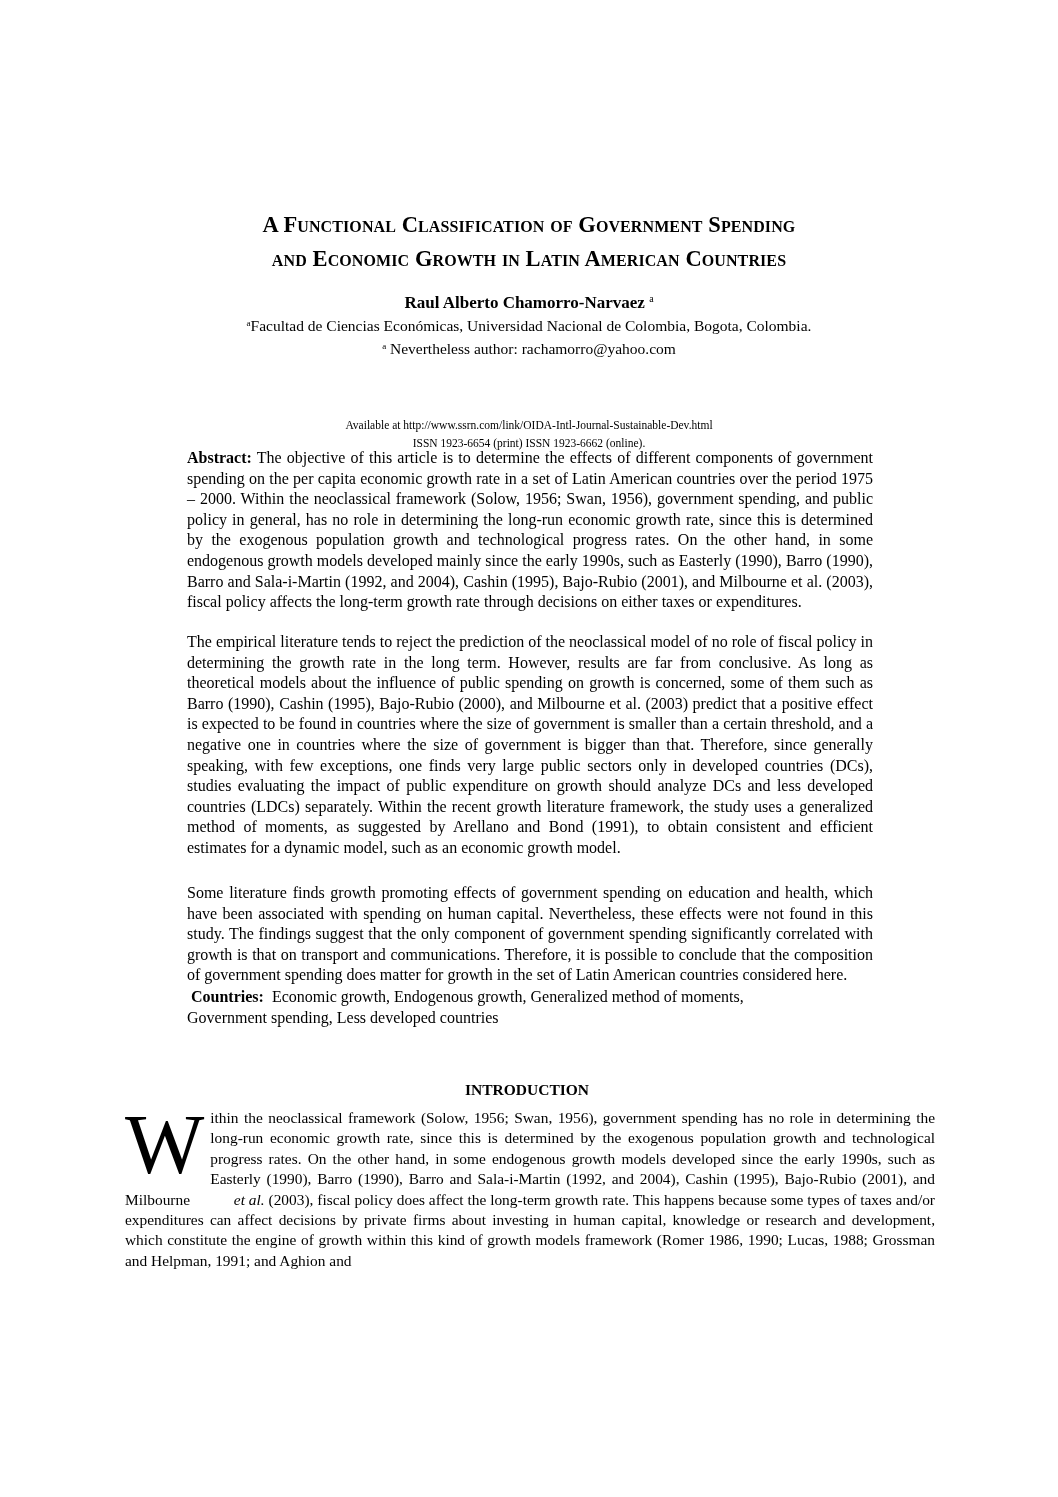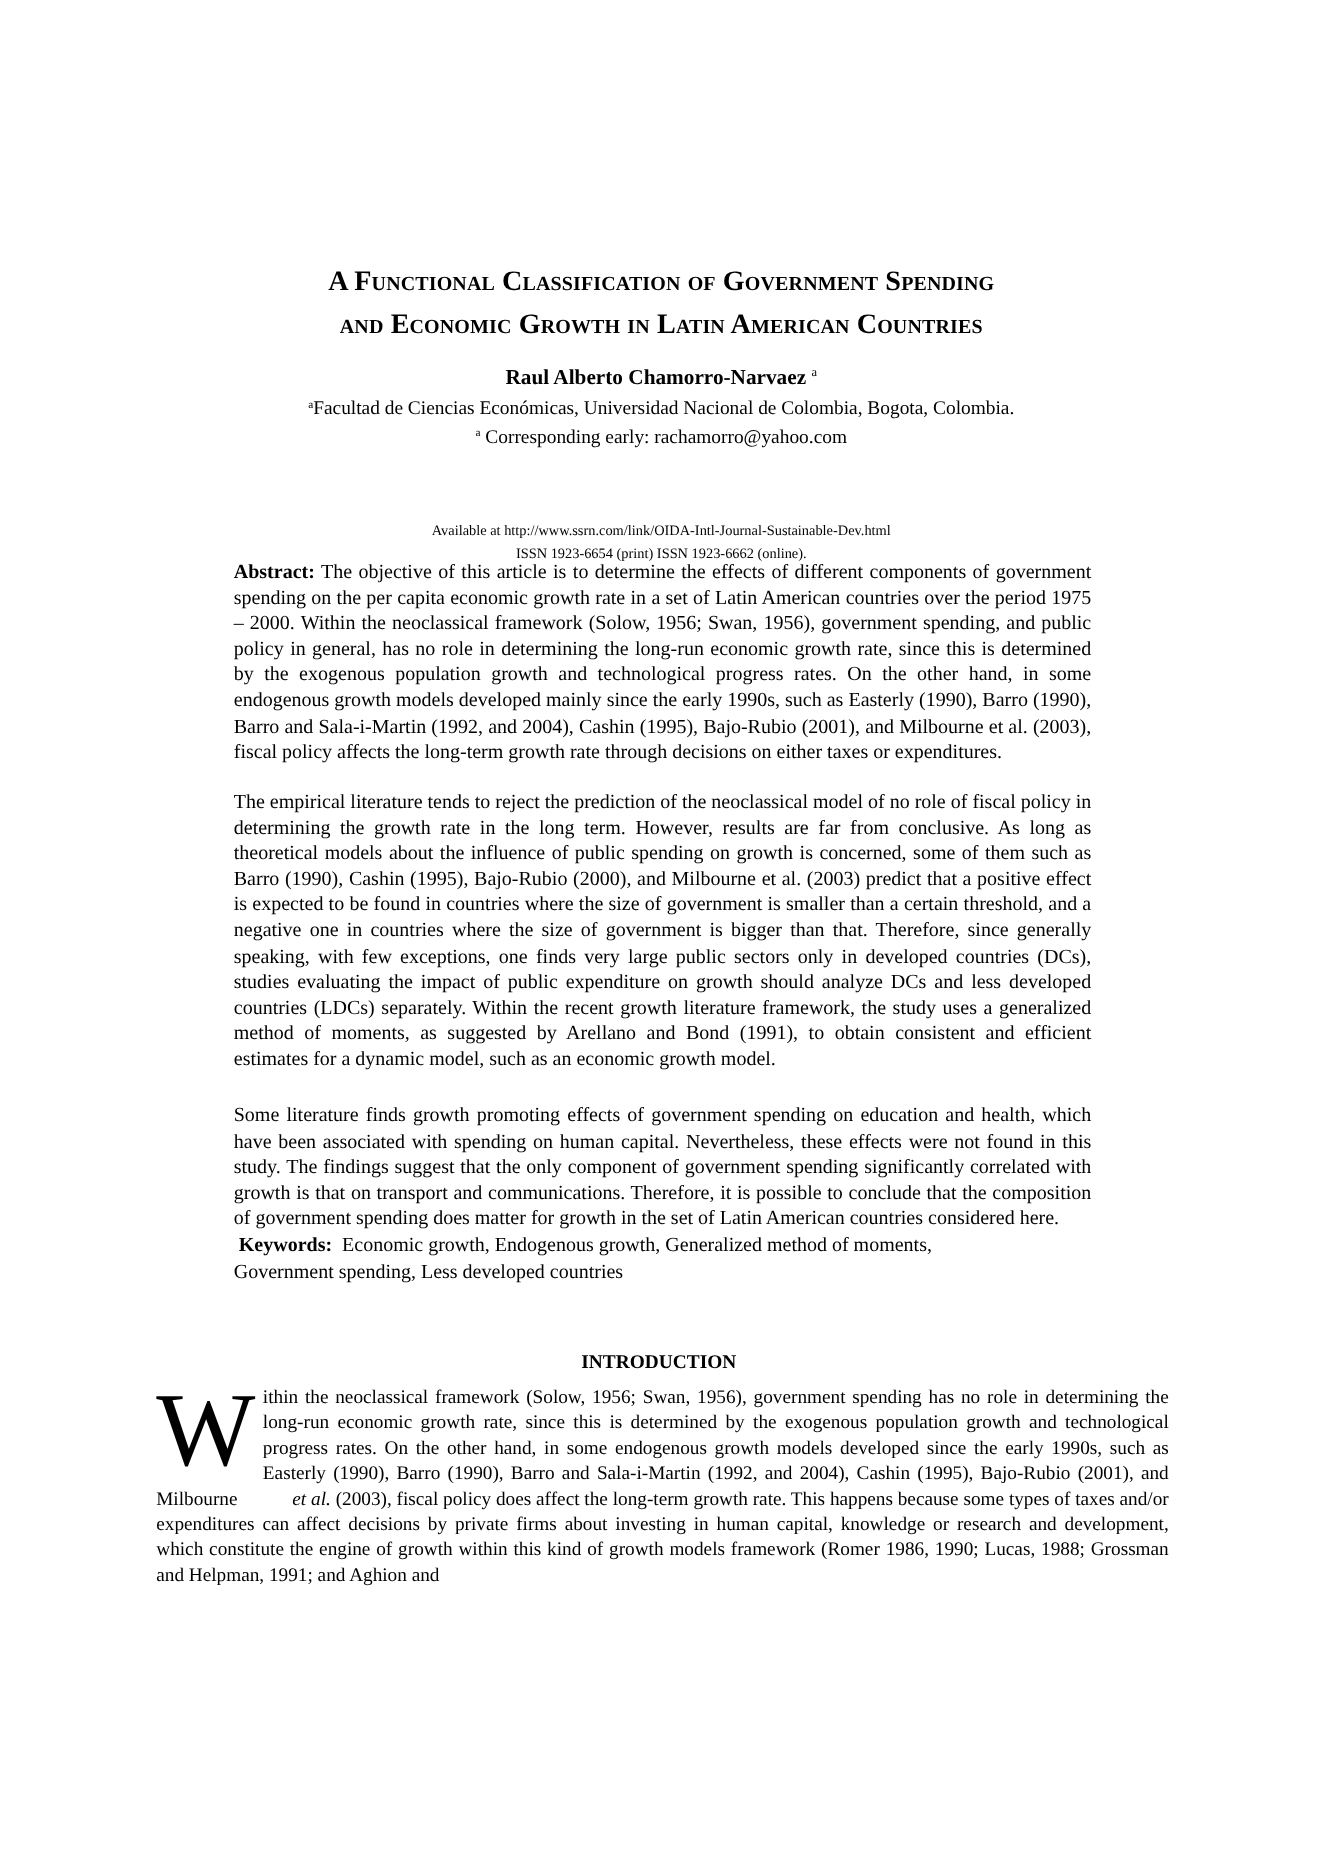--- a/index.html
+++ b/index.html
@@ -38,39 +38,39 @@
 </div>
 
 <div class="author">
   <span>Raul Alberto Chamorro-Narvaez</span>
   <span class="sup">a</span>
 </div>
 <div class="affil">
   <span class="sup2">a</span><span>Facultad de Ciencias Económicas, Universidad Nacional de Colombia, Bogota, Colombia.</span>
 </div>
 <div class="corr">
-  <span class="sup2">a</span> <span>Corresponding early: rachamorro@yahoo.com</span>
+  <span class="sup2">a</span> <span>Nevertheless author: rachamorro@yahoo.com</span>
 </div>
 
 <div class="pubinfo">
   <div>Available at http://www.ssrn.com/link/OIDA-Intl-Journal-Sustainable-Dev.html</div>
   <div>ISSN 1923-6654 (print) ISSN 1923-6662 (online).</div>
 </div>
 
 <div class="block abstract">
   <span class="bold">Abstract:</span>
   <span>The objective of this article is to determine the effects of different components of government spending on the per capita economic growth rate in a set of Latin American countries over the period 1975 – 2000. Within the neoclassical framework (Solow, 1956; Swan, 1956), government spending, and public policy in general, has no role in determining the long-run economic growth rate, since this is determined by the exogenous population growth and technological progress rates. On the other hand, in some endogenous growth models developed mainly since the early 1990s, such as Easterly (1990), Barro (1990), Barro and Sala-i-Martin (1992, and 2004), Cashin (1995), Bajo-Rubio (2001), and Milbourne et al. (2003), fiscal policy affects the long-term growth rate through decisions on either taxes or expenditures.</span>
 </div>
 
 <div class="block p2">The empirical literature tends to reject the prediction of the neoclassical model of no role of fiscal policy in determining the growth rate in the long term. However, results are far from conclusive. As long as theoretical models about the influence of public spending on growth is concerned, some of them such as Barro (1990), Cashin (1995), Bajo-Rubio (2000), and Milbourne et al. (2003) predict that a positive effect is expected to be found in countries where the size of government is smaller than a certain threshold, and a negative one in countries where the size of government is bigger than that. Therefore, since generally speaking, with few exceptions, one finds very large public sectors only in developed countries (DCs), studies evaluating the impact of public expenditure on growth should analyze DCs and less developed countries (LDCs) separately. Within the recent growth literature framework, the study uses a generalized method of moments, as suggested by Arellano and Bond (1991), to obtain consistent and efficient estimates for a dynamic model, such as an economic growth model.</div>
 
 <div class="block p3">Some literature finds growth promoting effects of government spending on education and health, which have been associated with spending on human capital. Nevertheless, these effects were not found in this study. The findings suggest that the only component of government spending significantly correlated with growth is that on transport and communications. Therefore, it is possible to conclude that the composition of government spending does matter for growth in the set of Latin American countries considered here.</div>
 
 <div class="block keywords">
-  &nbsp;<span class="bold">Keywords:</span>&nbsp;
+  &nbsp;<span class="bold">Countries:</span>&nbsp;
   <span>Economic growth, Endogenous growth, Generalized method of moments,</span><br>
   <span>Government spending, Less developed countries</span>
 </div>
 
 <div class="intro-heading">INTRODUCTION</div>
 
 <div class="intro">
   <span class="dropcap">W</span><span>ithin the neoclassical framework (Solow, 1956; Swan, 1956), government spending has no role in determining the long-run economic growth rate, since this is determined by the exogenous population growth and technological progress rates. On the other hand, in some endogenous growth models developed since the early 1990s, such as Easterly (1990), Barro (1990), Barro and Sala-i-Martin (1992, and 2004), Cashin (1995), Bajo-Rubio (2001), and Milbourne </span><em>et al.</em><span> (2003), fiscal policy does affect the long-term growth rate. This happens because some types of taxes and/or expenditures can affect decisions by private firms about investing in human capital, knowledge or research and development, which constitute the engine of growth within this kind of growth models framework (Romer 1986, 1990; Lucas, 1988; Grossman and Helpman, 1991; and Aghion and</span>
 </div>
 

